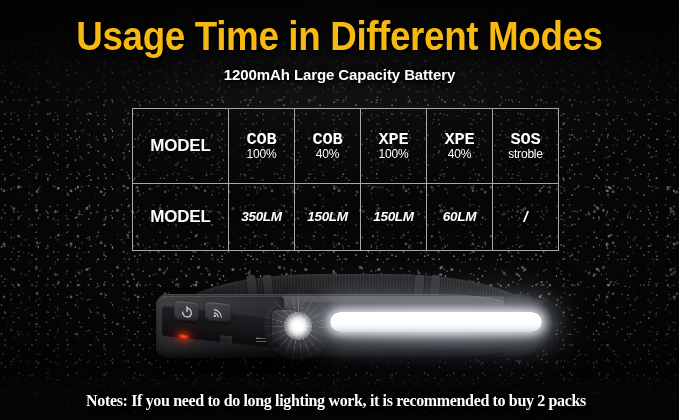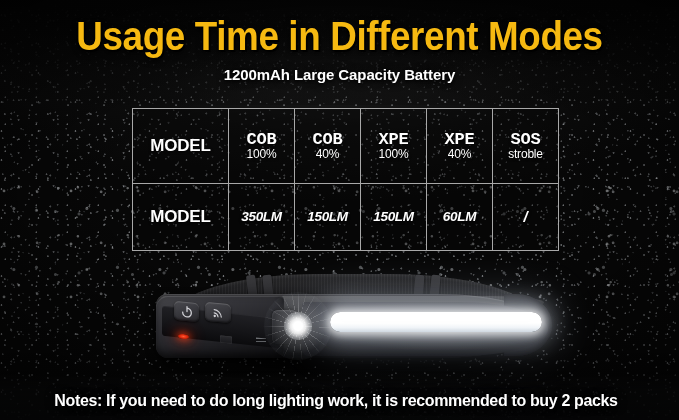--- a/index.html
+++ b/index.html
@@ -414,20 +414,21 @@
     position: absolute;
     left: 0; right: 7px;
     bottom: 10px;
     text-align: center;
     font-size: 16px;
     font-weight: 700;
     color: #ffffff;
     letter-spacing: -0.35px;
     white-space: nowrap;
     text-shadow: 0 1px 3px rgba(0,0,0,0.95), 0 0 10px rgba(0,0,0,0.85);
+    font-family: Liberation Serif, serif;
   }
 </style>
 </head>
 <body>
 
 <div class="poster">
 
   <div class="bg-base"></div>
   <div class="bg-rock"></div>
   <div class="bg-rock-coarse"></div>

